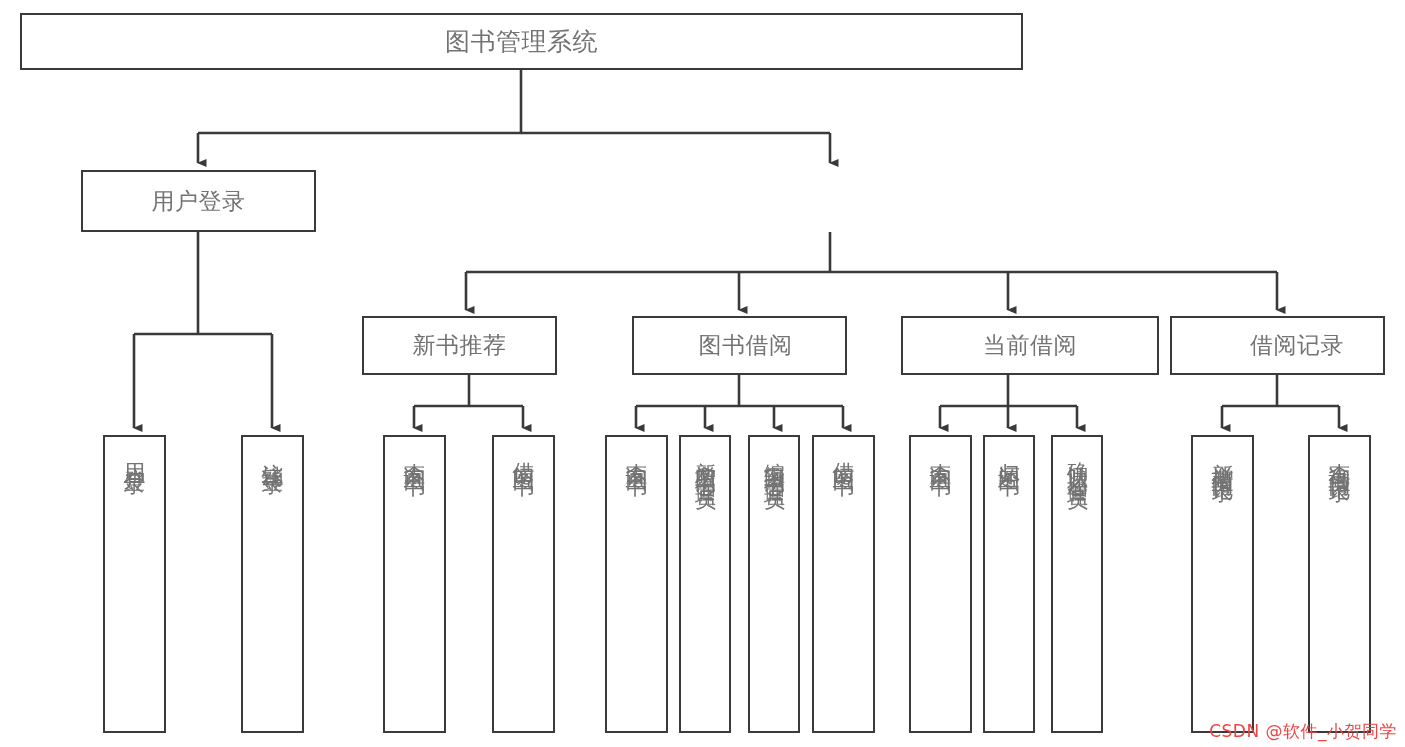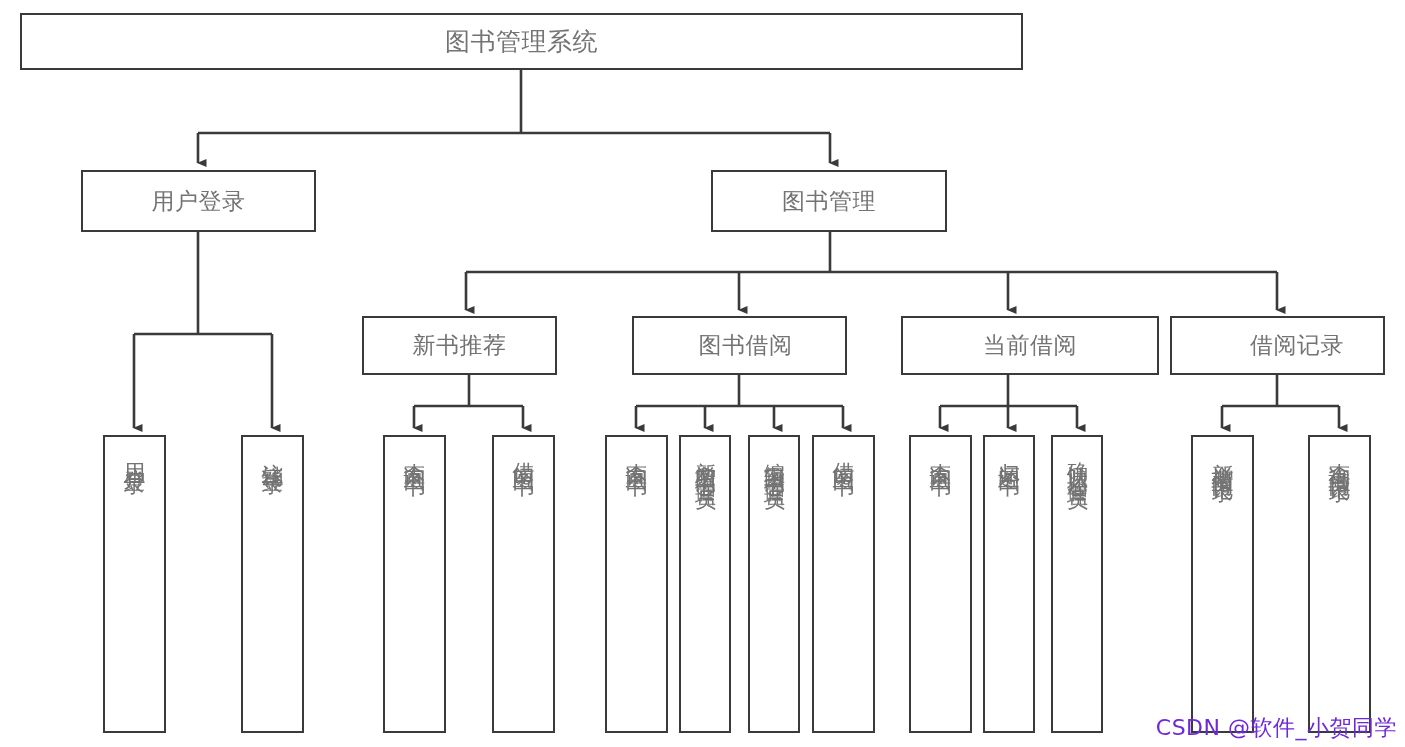--- a/index.html
+++ b/index.html
@@ -53,22 +53,22 @@
   }
   .lvl0 .node-label { font-size: 25px; }
   .lvl1 .node-label { font-size: 23px; }
   .lvl2 .node-label { font-size: 23px; }
   .leaf .node-label { font-size: 22px; }
   .leaf.tall .node-label { font-size: 21px; }
   .watermark {
     position: absolute;
     right: 8px;
     bottom: 4px;
-    font-size: 22px;
-    color: #6d28d9;
+    font-size: 17px;
+    color: #ef4444;
     letter-spacing: 0.5px;
     white-space: nowrap;
     user-select: none;
   }
 </style>
 </head>
 <body>
 
 <div id="canvas">
 
@@ -122,23 +122,20 @@
     </g>
   </svg>
 
   <div class="node-box horizontal lvl0" style="left:20px; top:13px; width:1003px; height:57px;">
     <span class="node-label">图书管理系统</span>
   </div>
 
   <div class="node-box horizontal lvl1" style="left:81px; top:170px; width:235px; height:62px;">
     <span class="node-label">用户登录</span>
   </div>
-  <div class="node-box horizontal lvl1" style="left:711px; top:170px; width:236px; height:62px;">
-    <span class="node-label">图书管理</span>
-  </div>
 
   <div class="node-box horizontal lvl2" style="left:362px; top:316px; width:195px; height:59px;">
     <span class="node-label">新书推荐</span>
   </div>
   <div class="node-box horizontal lvl2" style="left:632px; top:316px; width:215px; height:59px;padding-left:12px;">
     <span class="node-label">图书借阅</span>
   </div>
   <div class="node-box horizontal lvl2" style="left:901px; top:316px; width:258px; height:59px;">
     <span class="node-label">当前借阅</span>
   </div>

